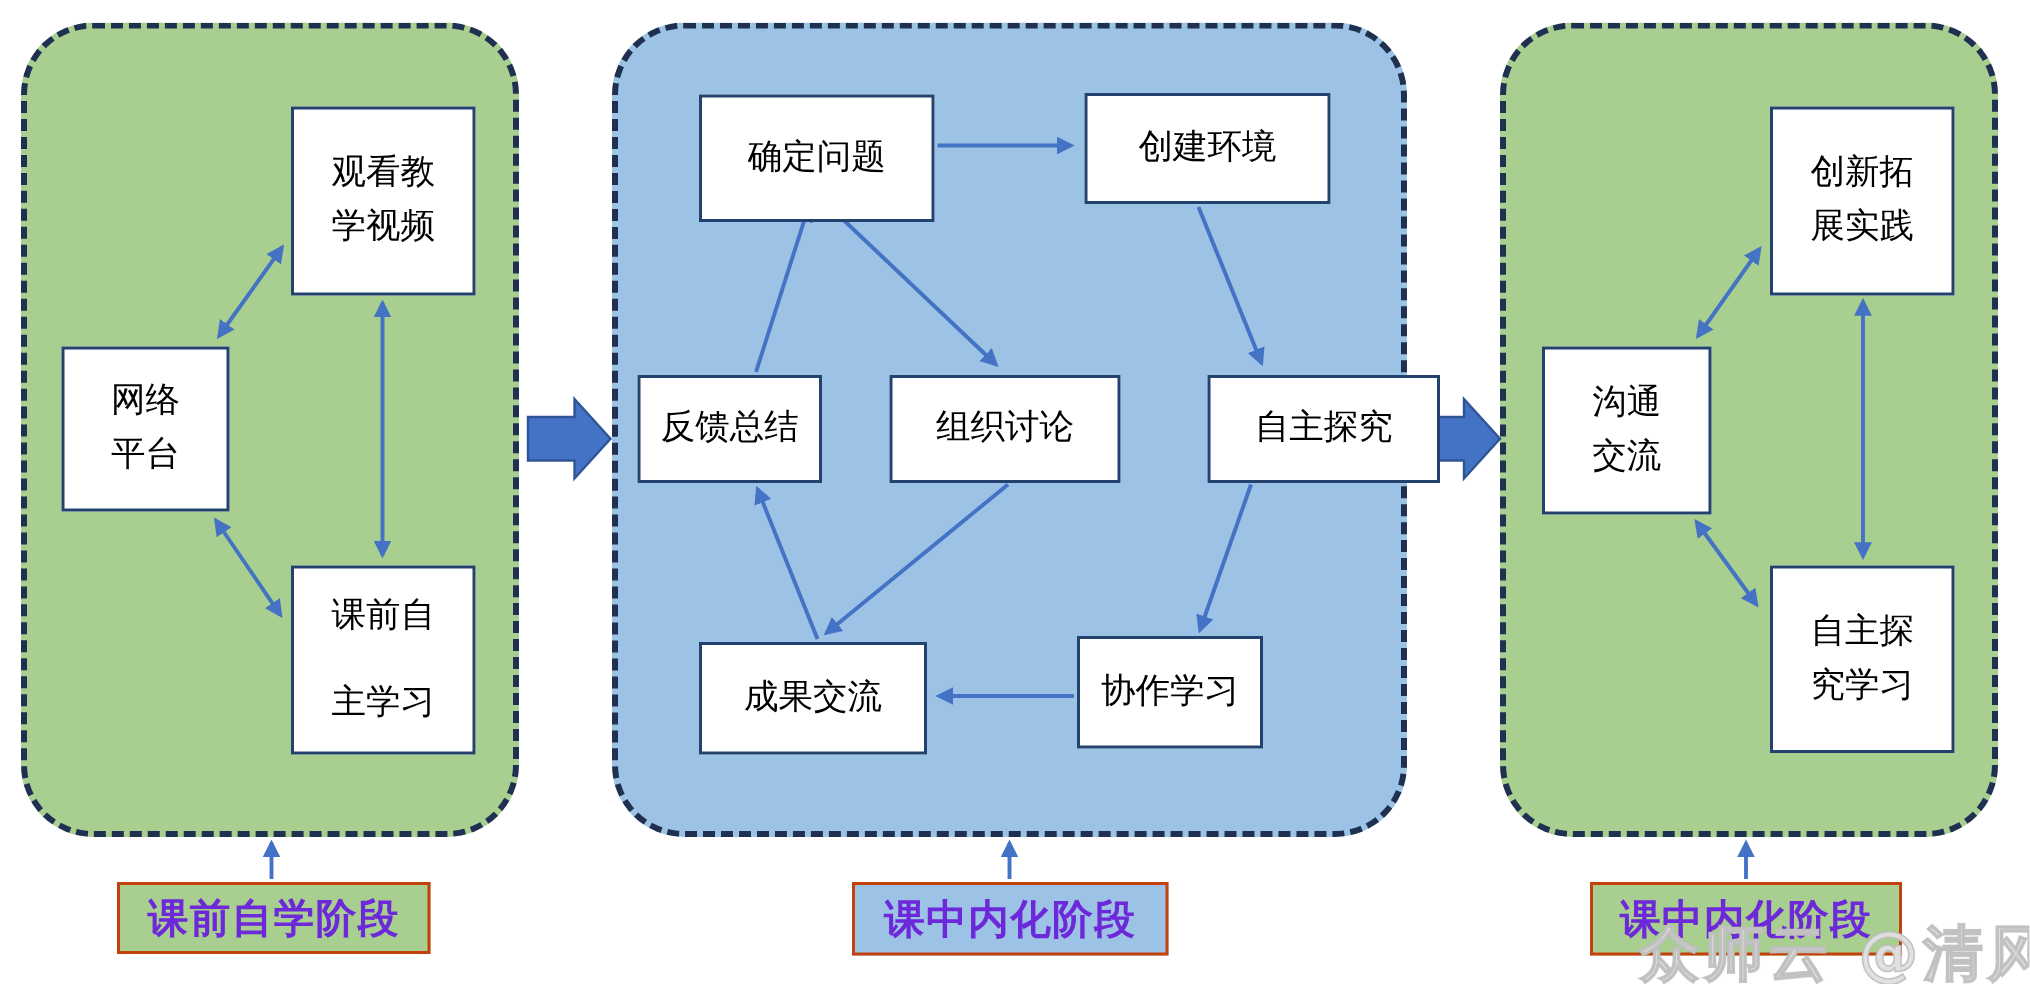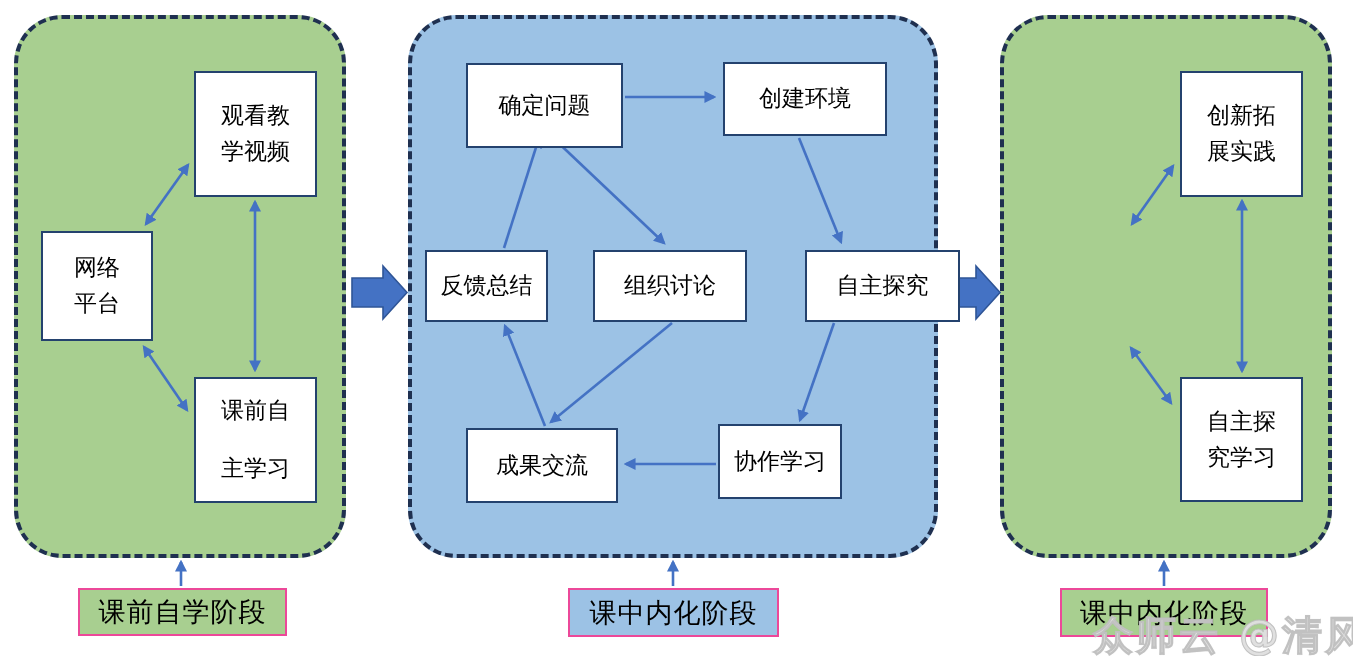--- a/index.html
+++ b/index.html
@@ -29,28 +29,28 @@
     align-items:center;
     justify-content:center;
     text-align:center;
     color:#000000;
     font-size:23px;
     line-height:1.55;
     z-index:2;
   }
   .stage-label{
     position:absolute;
-    border:2px solid #ec4899;
+    border:2px solid #c2410c;
     box-sizing:border-box;
     display:flex;
     align-items:center;
     justify-content:center;
     font-size:27px;
-    font-weight:normal;
-    color:#000000;
+    font-weight:bold;
+    color:#6d28d9;
     z-index:2;
     letter-spacing:1px;
   }
   .stage-label.green{background:#a8cf90;}
   .stage-label.blue{background:#9cc2e5;}
   svg.arrows{
     position:absolute;
     left:0;top:0;
     z-index:1;
     pointer-events:none;
@@ -130,20 +130,24 @@
   <div class="node" style="left:425px;top:250px;width:123px;height:72px;">反馈总结</div>
   <div class="node" style="left:593px;top:250px;width:154px;height:72px;">组织讨论</div>
   <div class="node" style="left:765px;top:250px;width:155px;height:72px;margin-left:40px;">自主探究</div>
   <div class="node" style="left:466px;top:428px;width:152px;height:75px;">成果交流</div>
   <div class="node" style="left:718px;top:424px;width:124px;height:75px;">协作学习</div>
 
   <div class="node" style="left:1180px;top:71px;width:123px;height:126px;">
     <span>创新拓</span>
     <span>展实践</span>
   </div>
+  <div class="node" style="left:1028px;top:231px;width:113px;height:112px;">
+    <span>沟通</span>
+    <span>交流</span>
+  </div>
   <div class="node" style="left:1180px;top:377px;width:123px;height:125px;">
     <span>自主探</span>
     <span>究学习</span>
   </div>
 
   <div class="stage-label green" style="left:78px;top:588px;width:209px;height:48px;">课前自学阶段</div>
   <div class="stage-label blue" style="left:568px;top:588px;width:211px;height:49px;">课中内化阶段</div>
   <div class="stage-label green" style="left:1060px;top:588px;width:208px;height:49px;">课中内化阶段</div>
 
   <div class="watermark">众师云 @清风</div>

